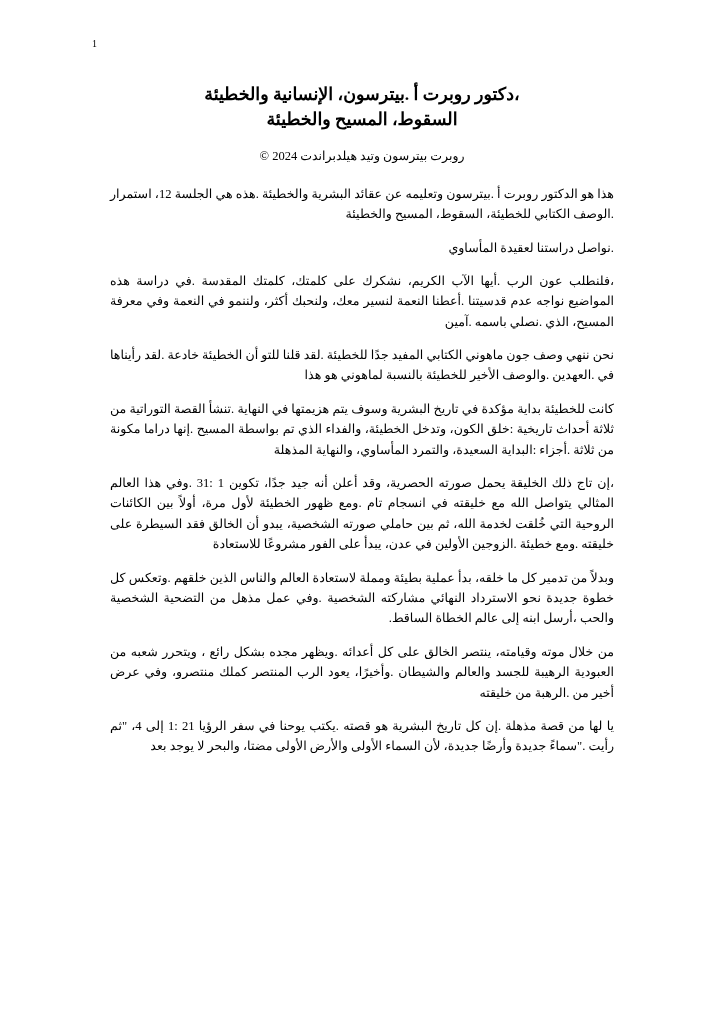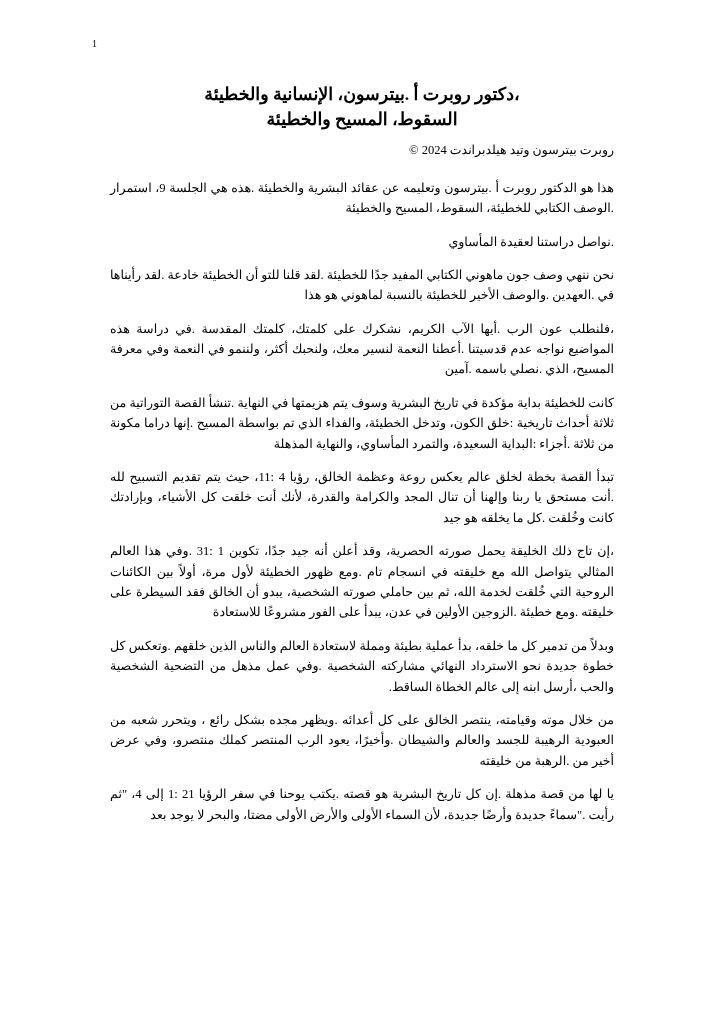--- a/index.html
+++ b/index.html
@@ -38,22 +38,23 @@
     text-align: center;
     font-weight: bold;
     font-size: 17.5px;
     line-height: 1.45;
     margin-bottom: 6px;
   }
   .title-line {
     display: block;
   }
   .copyright {
+    text-align: center;
     font-size: 12.5px;
-    margin-top: 9px;
+    margin-top: 15px;
     margin-bottom: 20px;
   }
   p.para {
     font-size: 12.6px;
     line-height: 1.62;
     margin: 0 0 13px 0;
     text-align: justify;
     text-justify: inter-word;
   }
   p.para:last-child { margin-bottom: 1px; }
@@ -67,25 +68,24 @@
 
   <div class="content">
 
     <div class="title-block">
       <span class="title-line">،دكتور روبرت أ .بيترسون، الإنسانية والخطيئة</span>
       <span class="title-line">السقوط، المسيح والخطيئة</span>
     </div>
 
     <div class="copyright">روبرت بيترسون وتيد هيلدبراندت 2024 ©</div>
 
-    <p class="para">هذا هو الدكتور روبرت أ .بيترسون وتعليمه عن عقائد البشرية والخطيئة .هذه هي الجلسة 9، استمرار .الوصف الكتابي للخطيئة، السقوط، المسيح والخطيئة</p>
+    <p class="para">هذا هو الدكتور روبرت أ .بيترسون وتعليمه عن عقائد البشرية والخطيئة .هذه هي الجلسة 12، استمرار .الوصف الكتابي للخطيئة، السقوط، المسيح والخطيئة</p>
     <p class="para">.نواصل دراستنا لعقيدة المأساوي</p>
+    <p class="para">،فلنطلب عون الرب .أيها الآب الكريم، نشكرك على كلمتك، كلمتك المقدسة .في دراسة هذه المواضيع نواجه عدم قدسيتنا .أعطنا النعمة لنسير معك، ولنحبك أكثر، ولننمو في النعمة وفي معرفة المسيح، الذي .نصلي باسمه .آمين</p>
     <p class="para">نحن ننهي وصف جون ماهوني الكتابي المفيد جدًا للخطيئة .لقد قلنا للتو أن الخطيئة خادعة .لقد رأيناها في .العهدين .والوصف الأخير للخطيئة بالنسبة لماهوني هو هذا</p>
-    <p class="para">،فلنطلب عون الرب .أيها الآب الكريم، نشكرك على كلمتك، كلمتك المقدسة .في دراسة هذه المواضيع نواجه عدم قدسيتنا .أعطنا النعمة لنسير معك، ولنحبك أكثر، ولننمو في النعمة وفي معرفة المسيح، الذي .نصلي باسمه .آمين</p>
     <p class="para">كانت للخطيئة بداية مؤكدة في تاريخ البشرية وسوف يتم هزيمتها في النهاية .تنشأ القصة التوراتية من ثلاثة أحداث تاريخية :خلق الكون، وتدخل الخطيئة، والفداء الذي تم بواسطة المسيح .إنها دراما مكونة من ثلاثة .أجزاء :البداية السعيدة، والتمرد المأساوي، والنهاية المذهلة</p>
-    <p class="para">تبدأ القصة بخطة لخلق عالم يعكس روعة وعظمة الخالق، رؤيا 4 :11، حيث يتم تقديم التسبيح لله .أنت مستحق يا ربنا وإلهنا أن تنال المجد والكرامة والقدرة، لأنك أنت خلقت كل الأشياء، وبإرادتك كانت وخُلقت .كل ما يخلقه هو جيد</p>
     <p class="para">،إن تاج ذلك الخليقة يحمل صورته الحصرية، وقد أعلن أنه جيد جدًا، تكوين 1 :31 .وفي هذا العالم المثالي يتواصل الله مع خليقته في انسجام تام .ومع ظهور الخطيئة لأول مرة، أولاً بين الكائنات الروحية التي خُلقت لخدمة الله، ثم بين حاملي صورته الشخصية، يبدو أن الخالق فقد السيطرة على خليقته .ومع خطيئة .الزوجين الأولين في عدن، يبدأ على الفور مشروعًا للاستعادة</p>
     <p class="para">وبدلاً من تدمير كل ما خلقه، بدأ عملية بطيئة ومملة لاستعادة العالم والناس الذين خلقهم .وتعكس كل خطوة جديدة نحو الاسترداد النهائي مشاركته الشخصية .وفي عمل مذهل من التضحية الشخصية والحب ،أرسل ابنه إلى عالم الخطاة الساقط.</p>
     <p class="para">من خلال موته وقيامته، ينتصر الخالق على كل أعدائه .ويظهر مجده بشكل رائع ، ويتحرر شعبه من العبودية الرهيبة للجسد والعالم والشيطان .وأخيرًا، يعود الرب المنتصر كملك منتصرو، وفي عرض أخير من .الرهبة من خليقته</p>
     <p class="para">يا لها من قصة مذهلة .إن كل تاريخ البشرية هو قصته .يكتب يوحنا في سفر الرؤيا 21 :1 إلى 4، "ثم رأيت ."سماءً جديدة وأرضًا جديدة، لأن السماء الأولى والأرض الأولى مضتا، والبحر لا يوجد بعد</p>
 
   </div>
 </div>
 
 </body></html>

